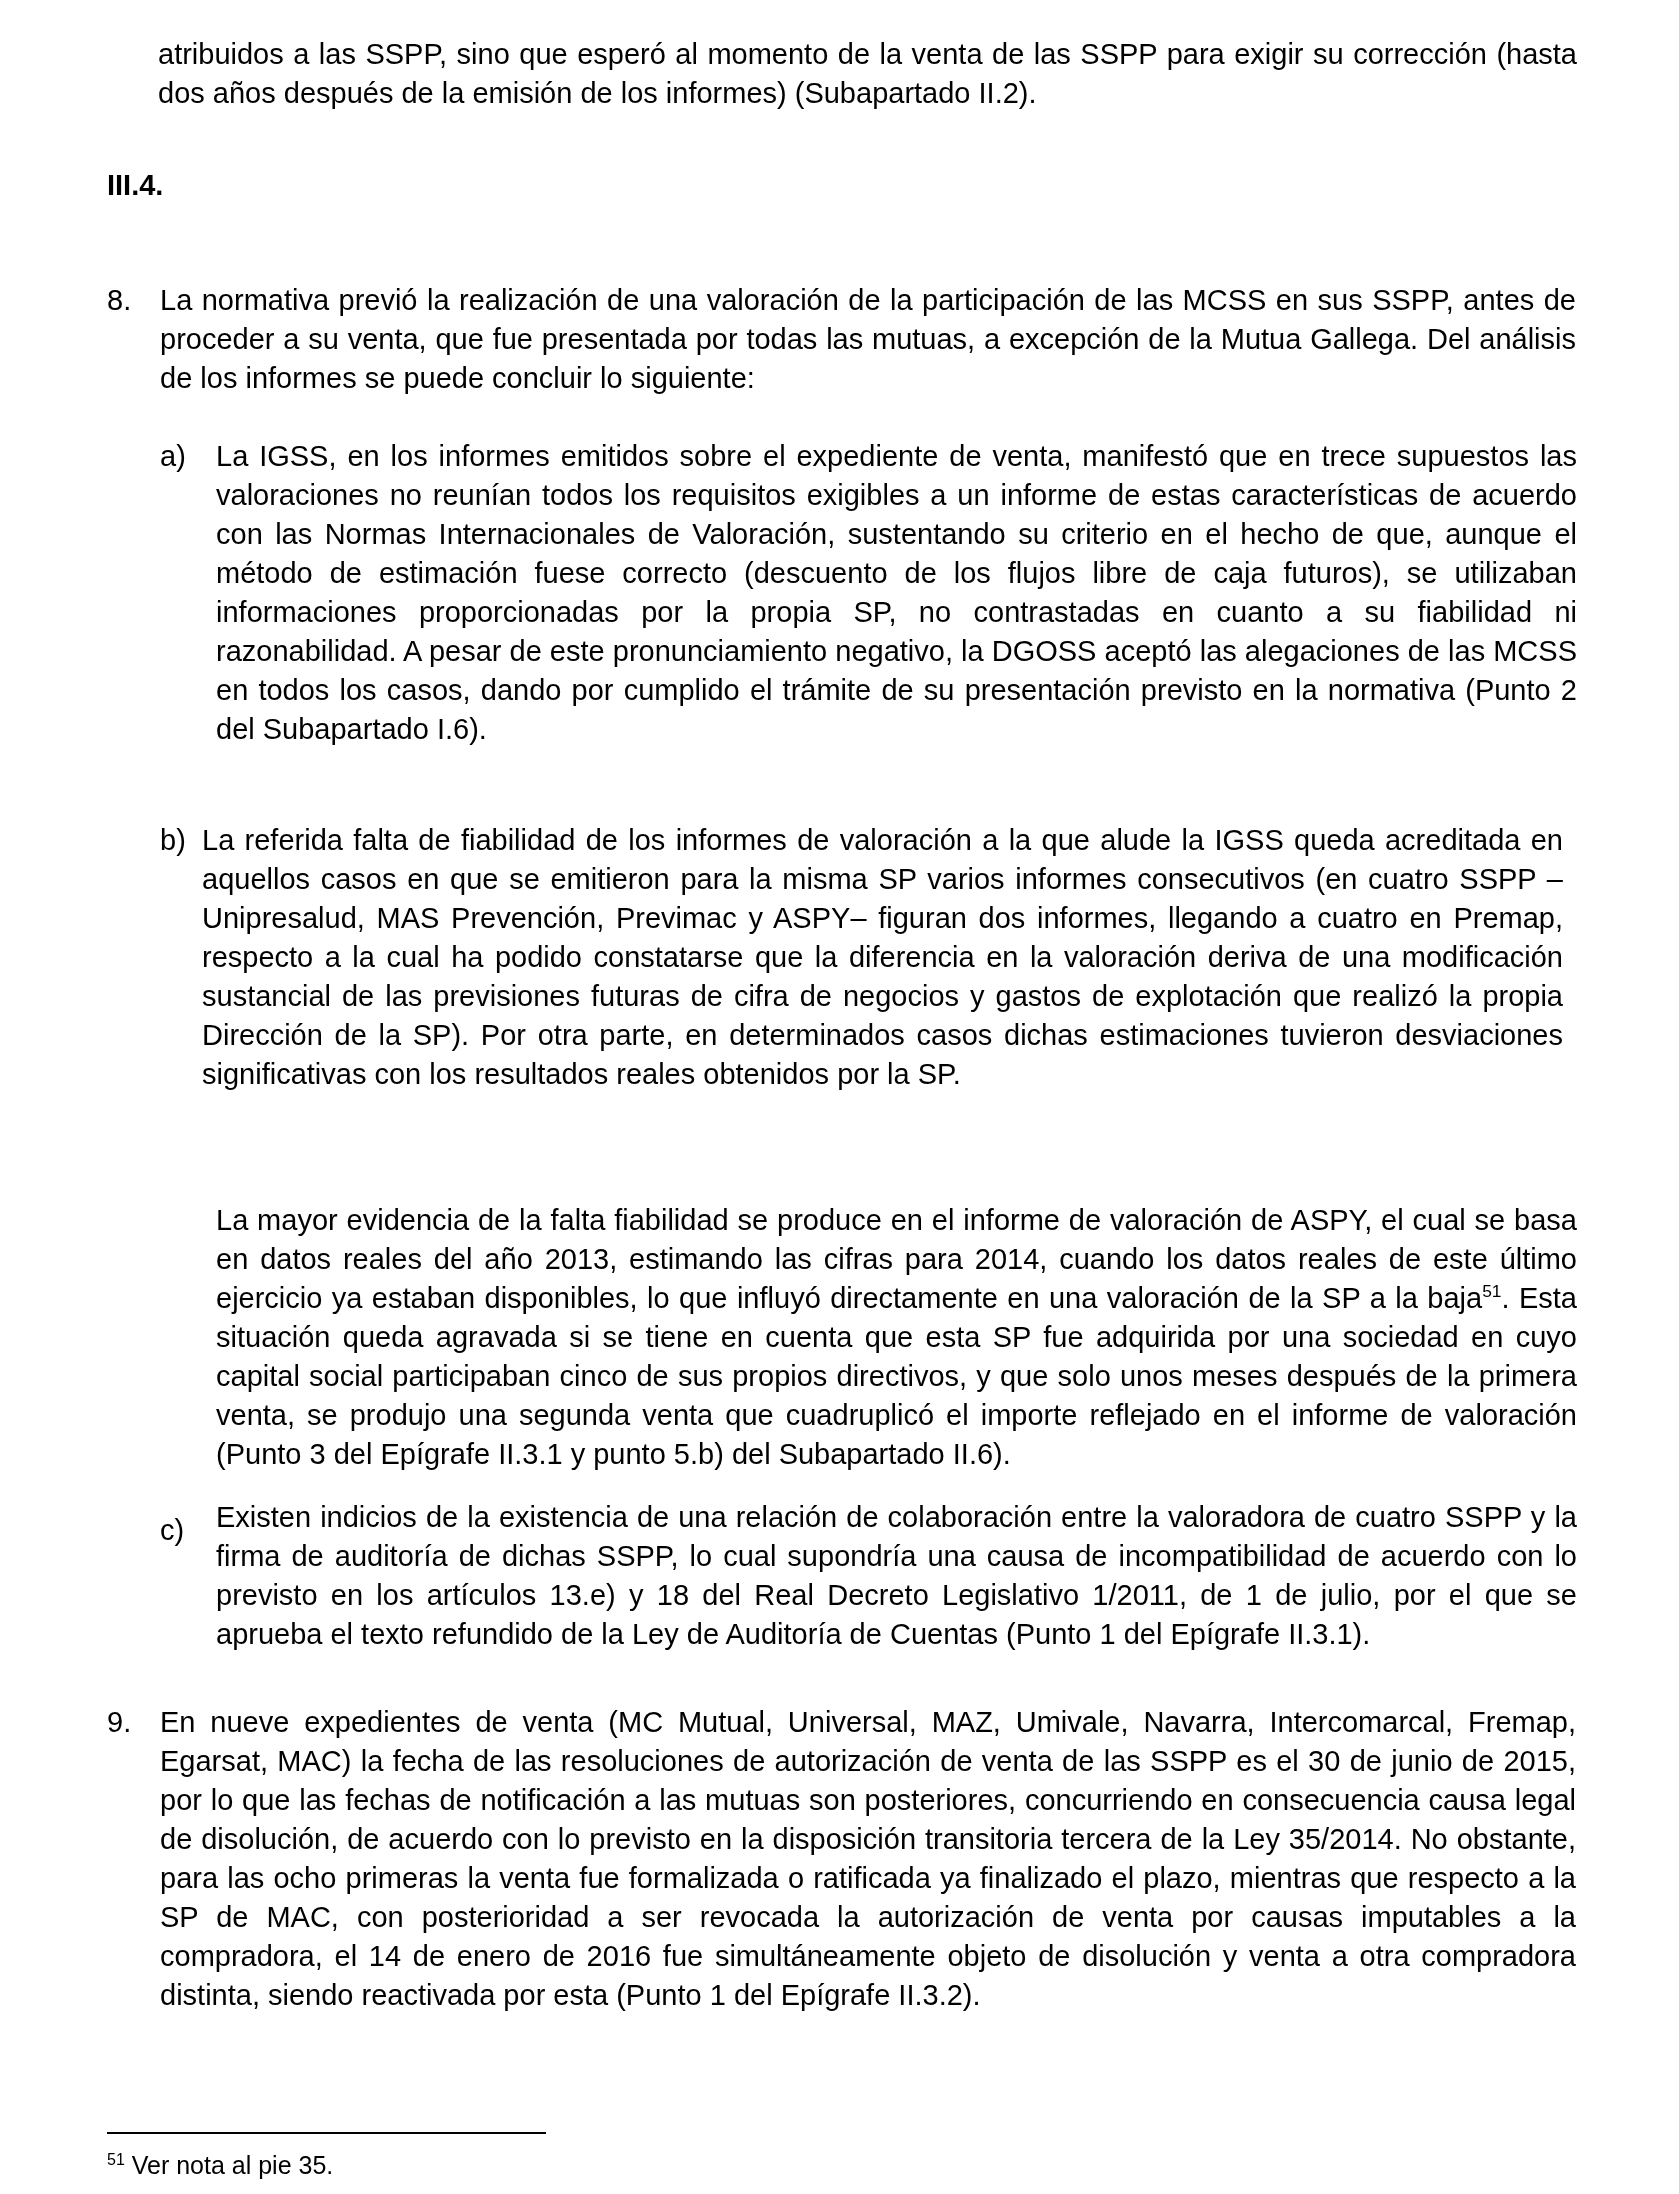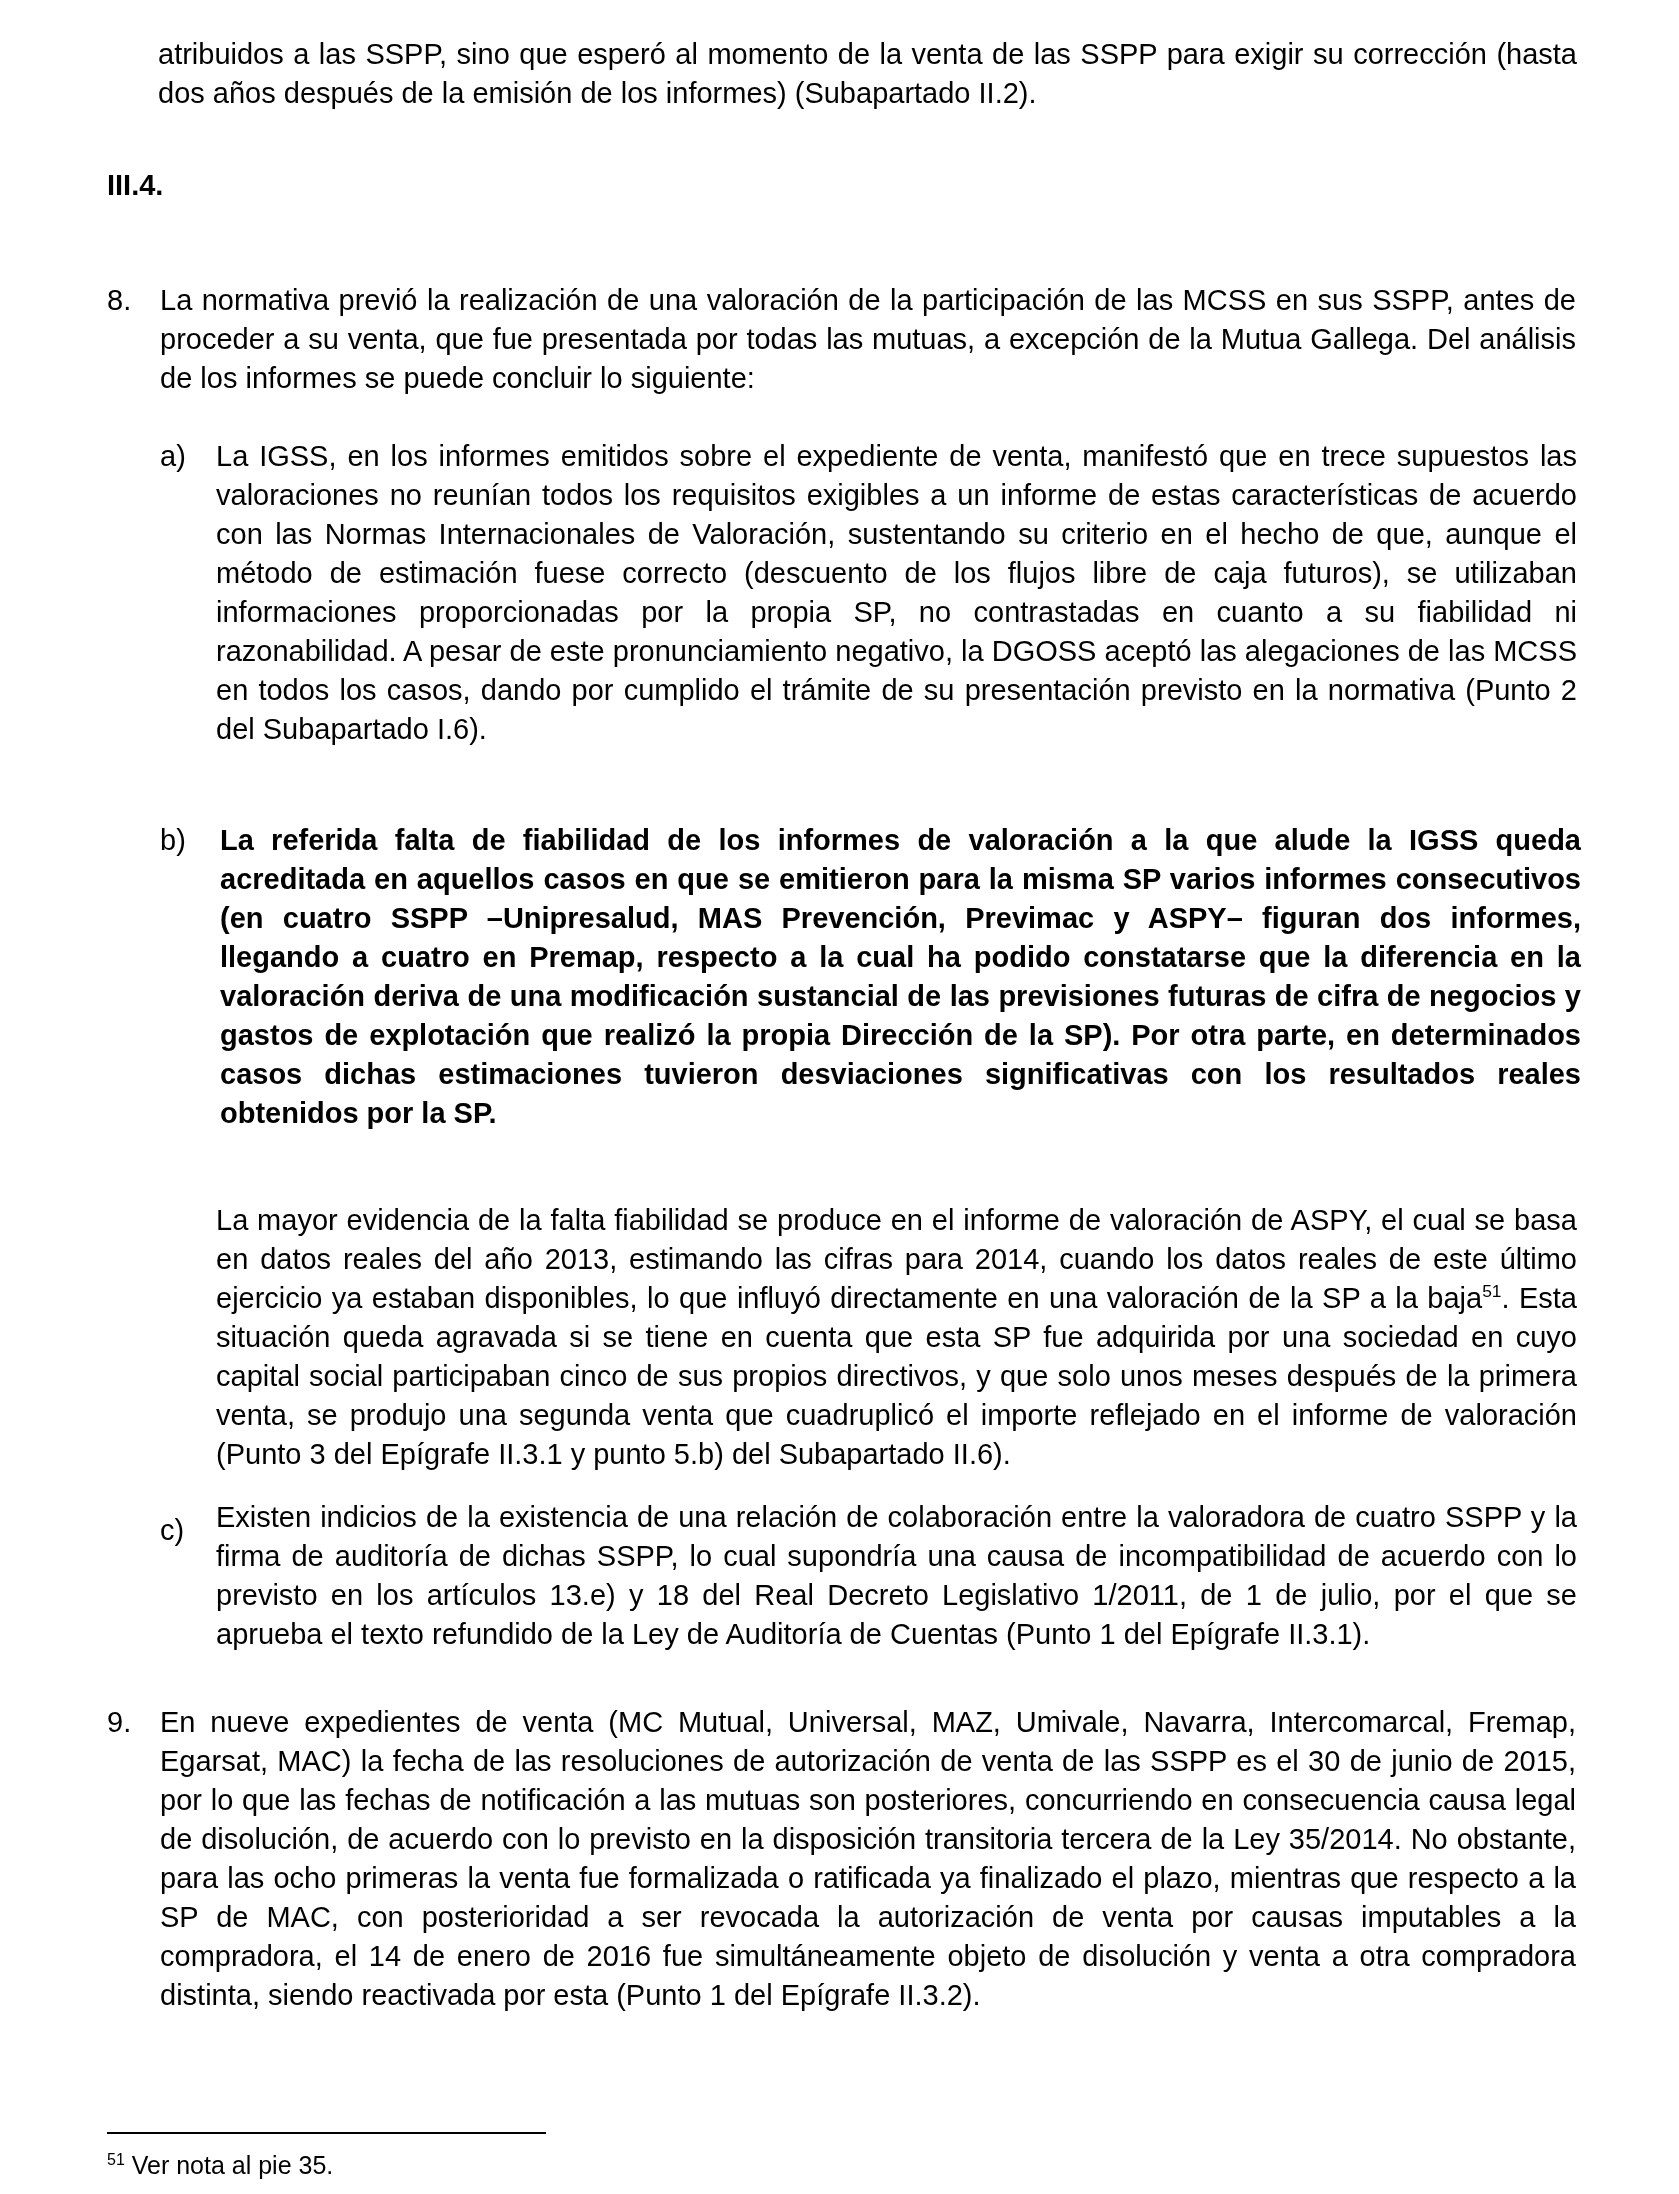--- a/index.html
+++ b/index.html
@@ -33,21 +33,21 @@
   <div class="block" style="left:160px; top:281px; width:1416px;">
     <p class="p">La normativa previó la realización de una valoración de la participación de las MCSS en sus SSPP, antes de proceder a su venta, que fue presentada por todas las mutuas, a excepción de la Mutua Gallega. Del análisis de los informes se puede concluir lo siguiente:</p>
   </div>
 
   <div class="num" style="left:160px; top:437px;">a)</div>
   <div class="block" style="left:216px; top:437px; width:1361px;">
     <p class="p">La IGSS, en los informes emitidos sobre el expediente de venta, manifestó que en trece supuestos las valoraciones no reunían todos los requisitos exigibles a un informe de estas características de acuerdo con las Normas Internacionales de Valoración, sustentando su criterio en el hecho de que, aunque el método de estimación fuese correcto (descuento de los flujos libre de caja futuros), se utilizaban informaciones proporcionadas por la propia SP, no contrastadas en cuanto a su fiabilidad ni razonabilidad. A pesar de este pronunciamiento negativo, la DGOSS aceptó las alegaciones de las MCSS en todos los casos, dando por cumplido el trámite de su presentación previsto en la normativa (Punto 2 del Subapartado I.6).</p>
   </div>
 
   <div class="num" style="left:160px; top:821px;">b)</div>
-  <div class="block" style="left:220px; top:821px; width:1361px;font-weight:bold;">
+  <div class="block" style="left:202px; top:821px; width:1361px;">
     <p class="p">La referida falta de fiabilidad de los informes de valoración a la que alude la IGSS queda acreditada en aquellos casos en que se emitieron para la misma SP varios informes consecutivos (en cuatro SSPP –Unipresalud, MAS Prevención, Previmac y ASPY– figuran dos informes, llegando a cuatro en Premap, respecto a la cual ha podido constatarse que la diferencia en la valoración deriva de una modificación sustancial de las previsiones futuras de cifra de negocios y gastos de explotación que realizó la propia Dirección de la SP). Por otra parte, en determinados casos dichas estimaciones tuvieron desviaciones significativas con los resultados reales obtenidos por la SP.</p>
   </div>
   <div class="block" style="left:216px; top:1167px; width:1361px;margin-top:34px;">
     <p class="p"><span>La mayor evidencia de la falta fiabilidad se produce en el informe de valoración de ASPY, el cual se basa en datos reales del año 2013, estimando las cifras para 2014, cuando los datos reales de este último ejercicio ya estaban disponibles, lo que influyó directamente en una valoración de la SP a la baja</span><sup>51</sup><span>. Esta situación queda agravada si se tiene en cuenta que esta SP fue adquirida por una sociedad en cuyo capital social participaban cinco de sus propios directivos, y que solo unos meses después de la primera venta, se produjo una segunda venta que cuadruplicó el importe reflejado en el informe de valoración (Punto 3 del Epígrafe II.3.1 y punto 5.b) del Subapartado II.6).</span></p>
   </div>
 
   <div class="num" style="left:160px; top:1511px;">c)</div>
   <div class="block" style="left:216px; top:1498px; width:1361px;">
     <p class="p">Existen indicios de la existencia de una relación de colaboración entre la valoradora de cuatro SSPP y la firma de auditoría de dichas SSPP, lo cual supondría una causa de incompatibilidad de acuerdo con lo previsto en los artículos 13.e) y 18 del Real Decreto Legislativo 1/2011, de 1 de julio, por el que se aprueba el texto refundido de la Ley de Auditoría de Cuentas (Punto 1 del Epígrafe II.3.1).</p>
   </div>

